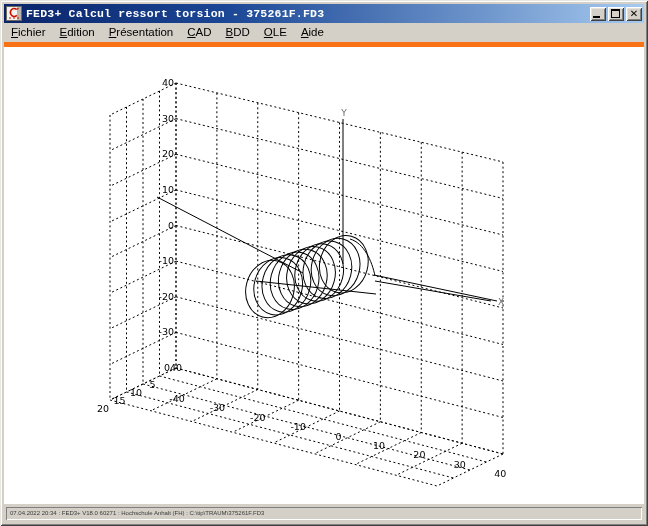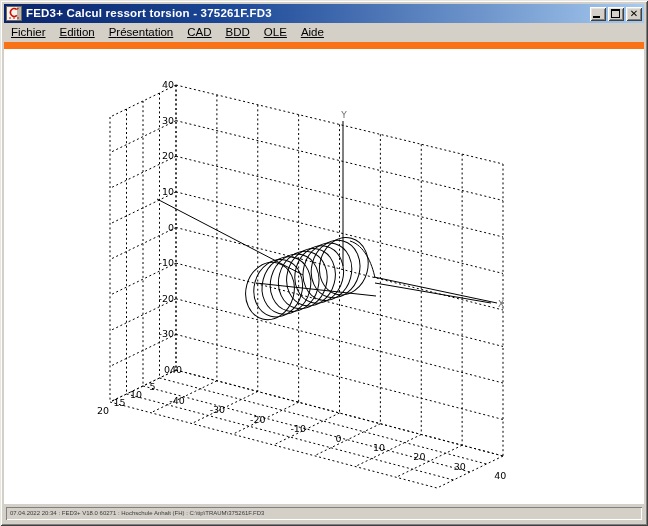--- a/index.html
+++ b/index.html
@@ -9,38 +9,38 @@
          box-shadow:inset 1px 1px 0 #e8e6e0, inset -1px -1px 0 #404040,
                     inset 2px 2px 0 #fdfdfd, inset -2px -2px 0 #808080;}
   
   .titlebar{position:absolute;left:4px;top:4px;right:4px;height:19px;
             background:linear-gradient(to right,#0a246a,#1b4796 35%,#6f96cc 75%,#a6caf0);
             display:flex;align-items:center;padding:0 2px;}
   .app-icon{width:16px;height:15px;background:#f4f2ee;border:1px solid #6d6a60;
             margin-right:4px;flex:0 0 auto;display:flex;align-items:center;justify-content:center;
             box-shadow:inset -4px 0 0 #b9b5ab;}
   .title-text{color:#fff;font-weight:bold;font-size:11.5px;letter-spacing:.2px;
-              white-space:nowrap;overflow:hidden;flex:1 1 auto;padding-bottom:1px;}
+              white-space:nowrap;overflow:hidden;flex:1 1 auto;padding-bottom:1px;font-family:Liberation Mono, monospace;}
   .winbtns{display:flex;gap:2px;flex:0 0 auto;margin-left:4px;}
   .winbtn{width:16px;height:14px;background:#d4d0c8;position:relative;cursor:default;
           box-shadow:inset 1px 1px 0 #fff, inset -1px -1px 0 #404040,
                      inset 2px 2px 0 #e6e3de, inset -2px -2px 0 #808080;}
   .winbtn .g-min{position:absolute;left:3px;bottom:3px;width:7px;height:2px;background:#000;}
   .winbtn .g-max{position:absolute;left:3px;top:2px;width:9px;height:9px;
                  border:1px solid #000;border-top-width:2px;}
   .winbtn .g-close{position:absolute;left:0;top:0;width:16px;height:14px;
                    font:bold 10px/13px "DejaVu Sans",sans-serif;text-align:center;color:#000;}
   
   .menubar{position:absolute;left:4px;top:23px;right:4px;height:19px;background:#d4d0c8;
            display:flex;align-items:center;font-size:11.5px;color:#000;}
-  .menu-item{padding:2px 7px 3px 7px;white-space:nowrap;cursor:default;text-decoration:underline;}
+  .menu-item{padding:2px 7px 3px 7px;white-space:nowrap;cursor:default;}
   .menu-item u{text-decoration:underline;}
   
   .client{position:absolute;left:4px;top:42px;right:4px;bottom:22px;background:#fff;
-          border-top:7px solid #f97316;}
+          border-top:5px solid #f97316;}
   svg.plot{position:absolute;left:0;top:0;}
   
   .statusbar{position:absolute;left:4px;bottom:4px;right:4px;height:18px;background:#d4d0c8;
              display:flex;align-items:center;padding:2px 2px 2px 2px;}
   .status-field{flex:1 1 auto;height:13px;background:#d4d0c8;
                 box-shadow:inset 1px 1px 0 #808080, inset -1px -1px 0 #fff;
                 font-size:6px;color:#3a3a3a;line-height:12px;padding-left:4px;
                 white-space:nowrap;overflow:hidden;font-family:"Liberation Sans",sans-serif;}
 </style>
 </head>

